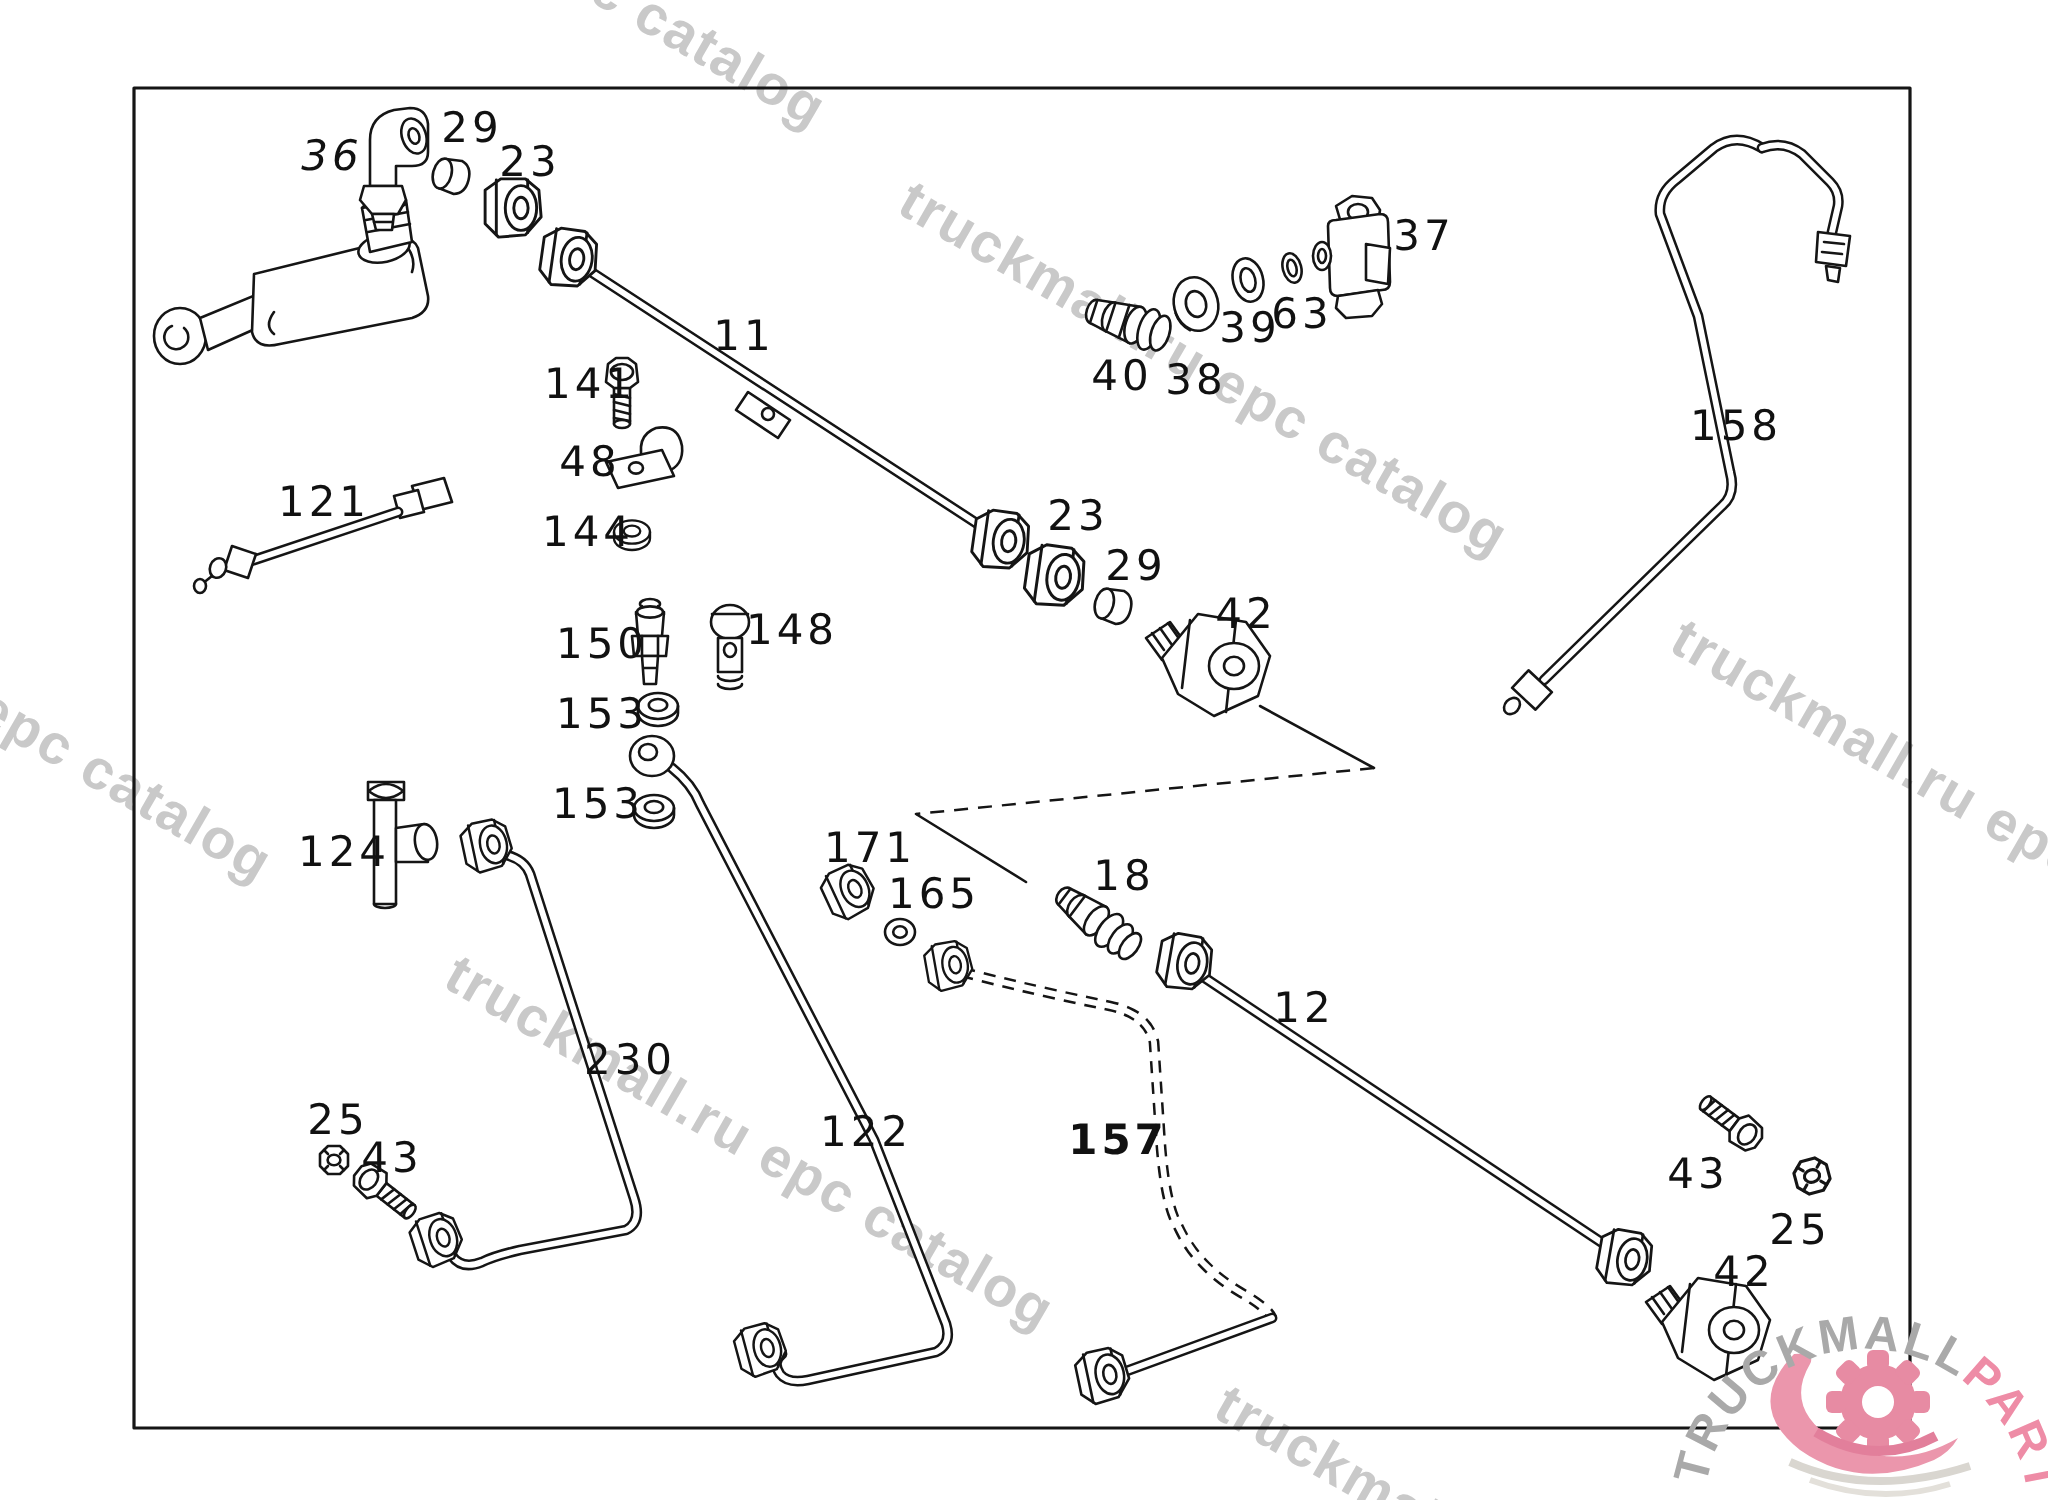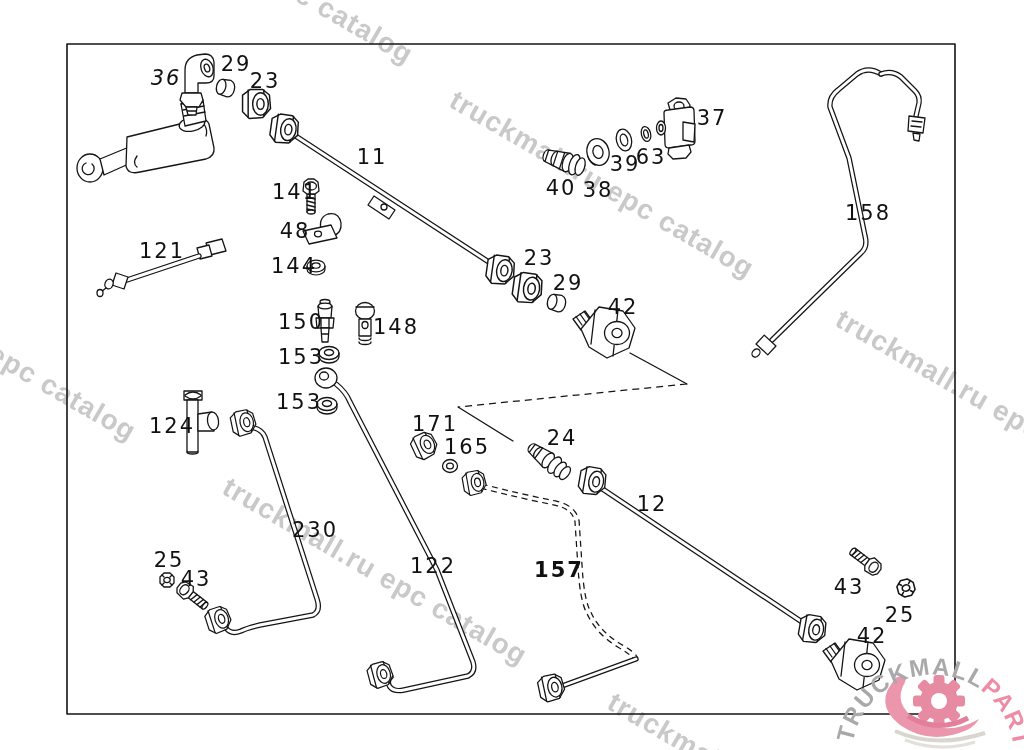--- a/index.html
+++ b/index.html
@@ -288,37 +288,37 @@
           <tspan fill="#a9a9a9">TRUCKMALL</tspan><tspan fill="#ee8ca6">PARTS</tspan>
         </textPath>
       </text>
     </g>
   </svg>
 
   <div id="label-layer">
       <div class="part-label" style="left: 166px; top: 78px; font-style: italic;">36</div>
       <div class="part-label" style="left: 236px; top: 64px;">29</div>
       <div class="part-label" style="left: 265px; top: 81px;">23</div>
-      <div class="part-label" style="left: 372px; top: 157px;">11</div>
+      <div class="part-label" style="left: 372px; top: 168px;">11</div>
       <div class="part-label" style="left: 295px; top: 192px;">141</div>
       <div class="part-label" style="left: 295px; top: 231px;">48</div>
       <div class="part-label" style="left: 294px; top: 266px;">144</div>
       <div class="part-label" style="left: 162px; top: 251px;">121</div>
       <div class="part-label" style="left: 301px; top: 322px;">150</div>
-      <div class="part-label" style="left: 396px; top: 327px;">148</div>
+      <div class="part-label" style="left: 396px; top: 315px;">148</div>
       <div class="part-label" style="left: 301px; top: 357px;">153</div>
       <div class="part-label" style="left: 299px; top: 402px;">153</div>
       <div class="part-label" style="left: 172px; top: 393px; margin-top: 33px;">124</div>
       <div class="part-label" style="left: 315px; top: 530px;">230</div>
       <div class="part-label" style="left: 169px; top: 560px;">25</div>
       <div class="part-label" style="left: 196px; top: 579px;">43</div>
       <div class="part-label" style="left: 433px; top: 566px;">122</div>
       <div class="part-label" style="left: 435px; top: 424px;">171</div>
       <div class="part-label" style="left: 467px; top: 447px;">165</div>
-      <div class="part-label" style="left: 562px; top: 438px;">24</div>
+      <div class="part-label" style="left: 562px; top: 438px;">18</div>
       <div class="part-label" style="left: 559px; top: 570px; font-weight: bold;">157</div>
       <div class="part-label" style="left: 652px; top: 504px;">12</div>
       <div class="part-label" style="left: 539px; top: 258px;">23</div>
       <div class="part-label" style="left: 568px; top: 283px;">29</div>
       <div class="part-label" style="left: 623px; top: 307px;">42</div>
       <div class="part-label" style="left: 561px; top: 188px;">40</div>
       <div class="part-label" style="left: 598px; top: 158px; margin-top: 32px;">38</div>
       <div class="part-label" style="left: 625px; top: 164px;">39</div>
       <div class="part-label" style="left: 651px; top: 157px;">63</div>
       <div class="part-label" style="left: 712px; top: 118px;">37</div>

